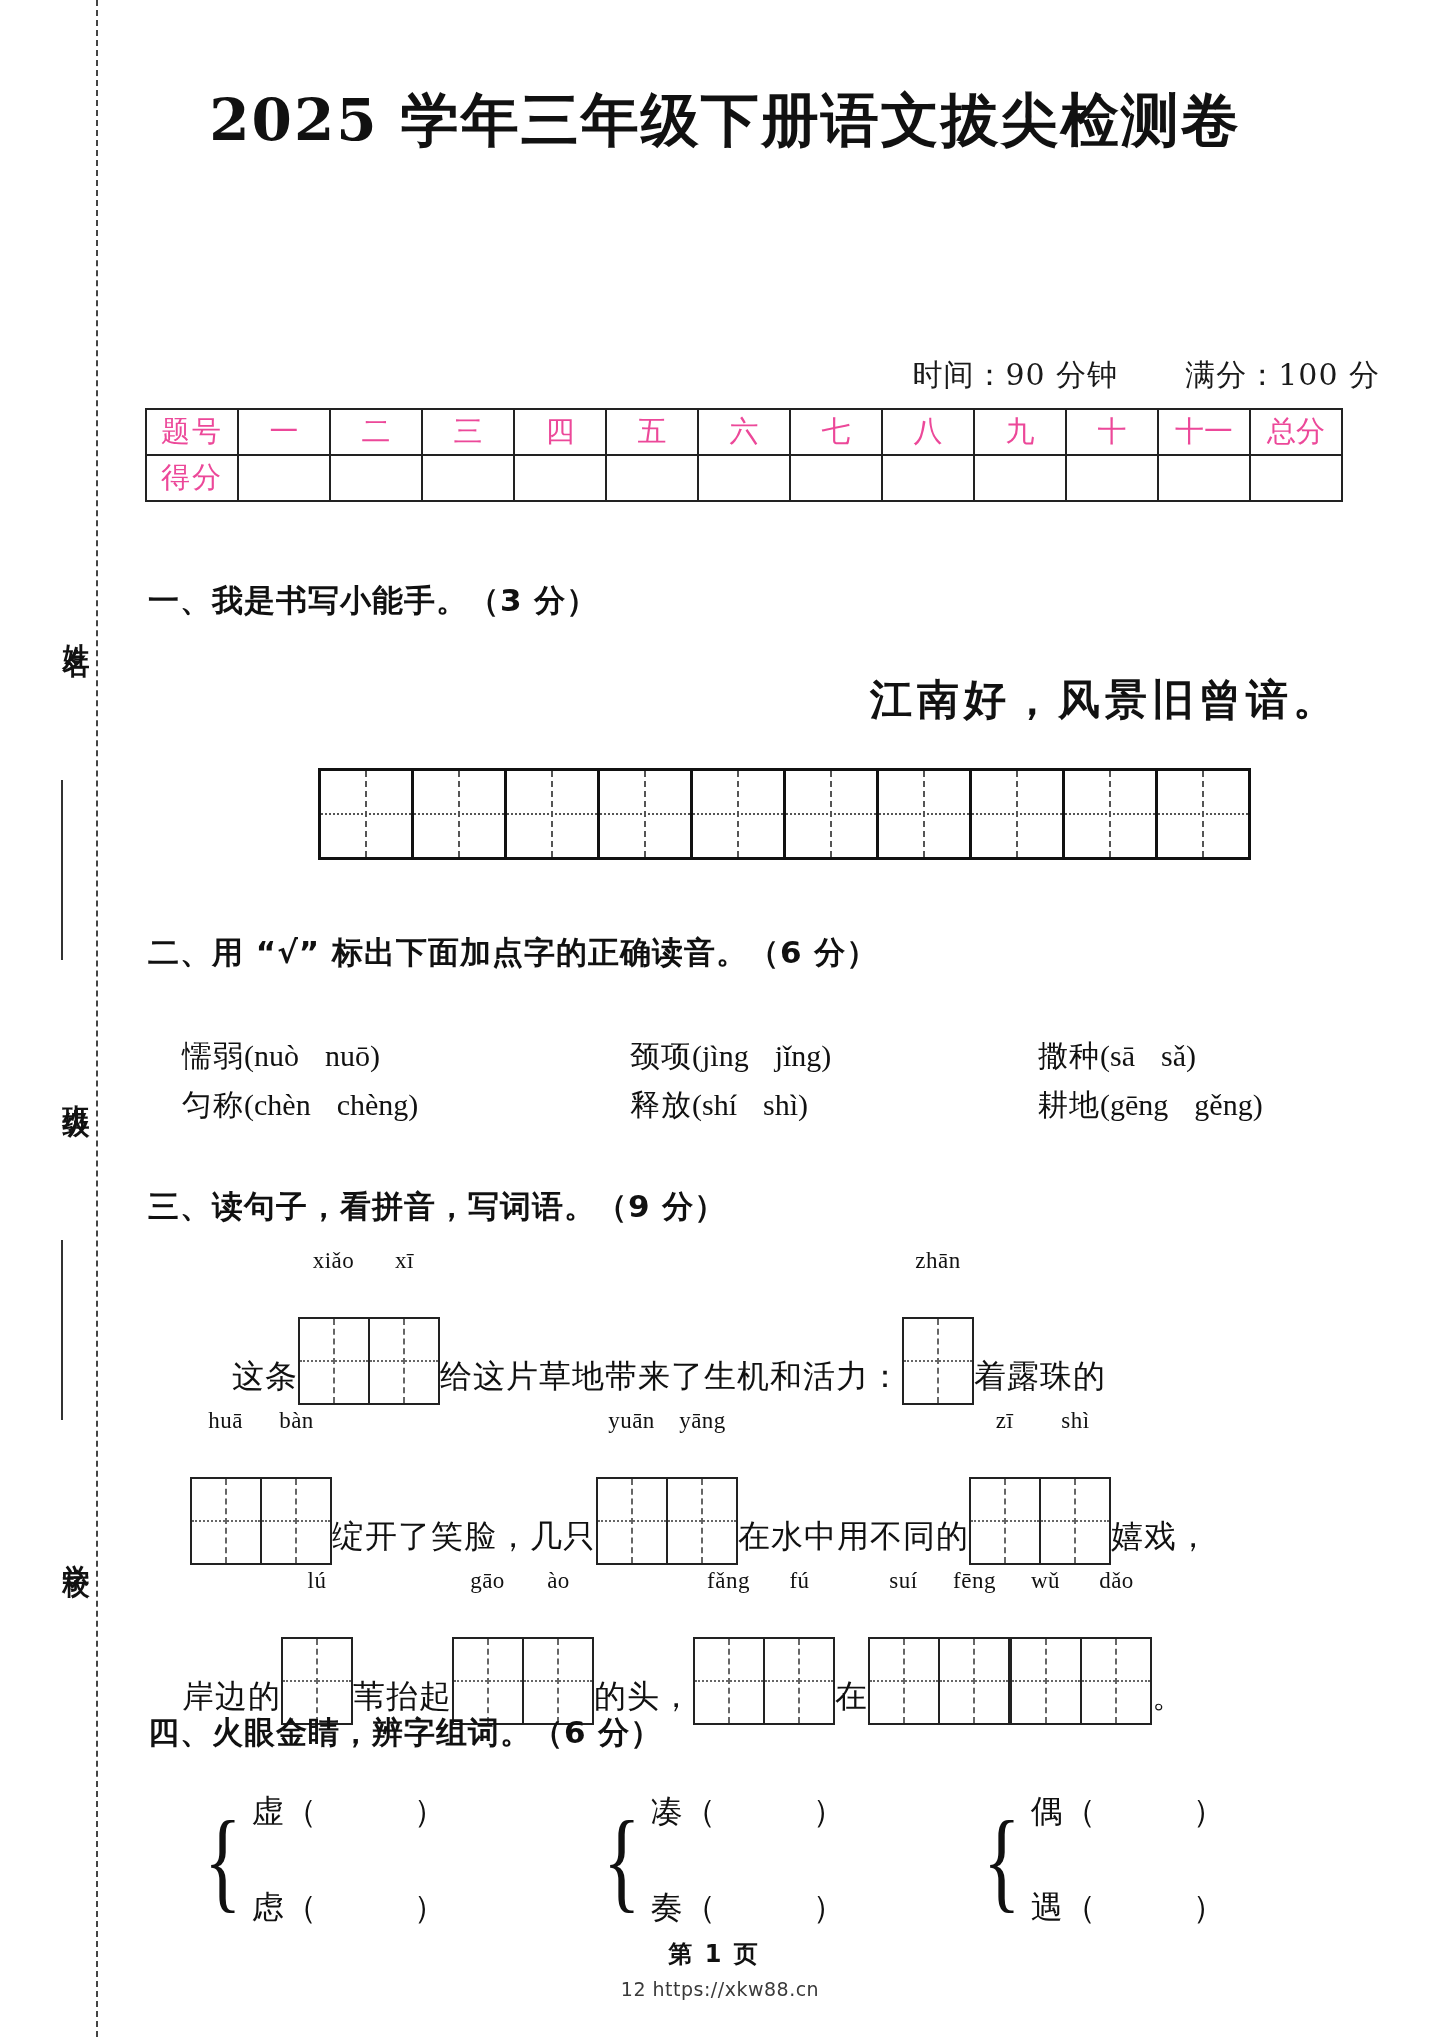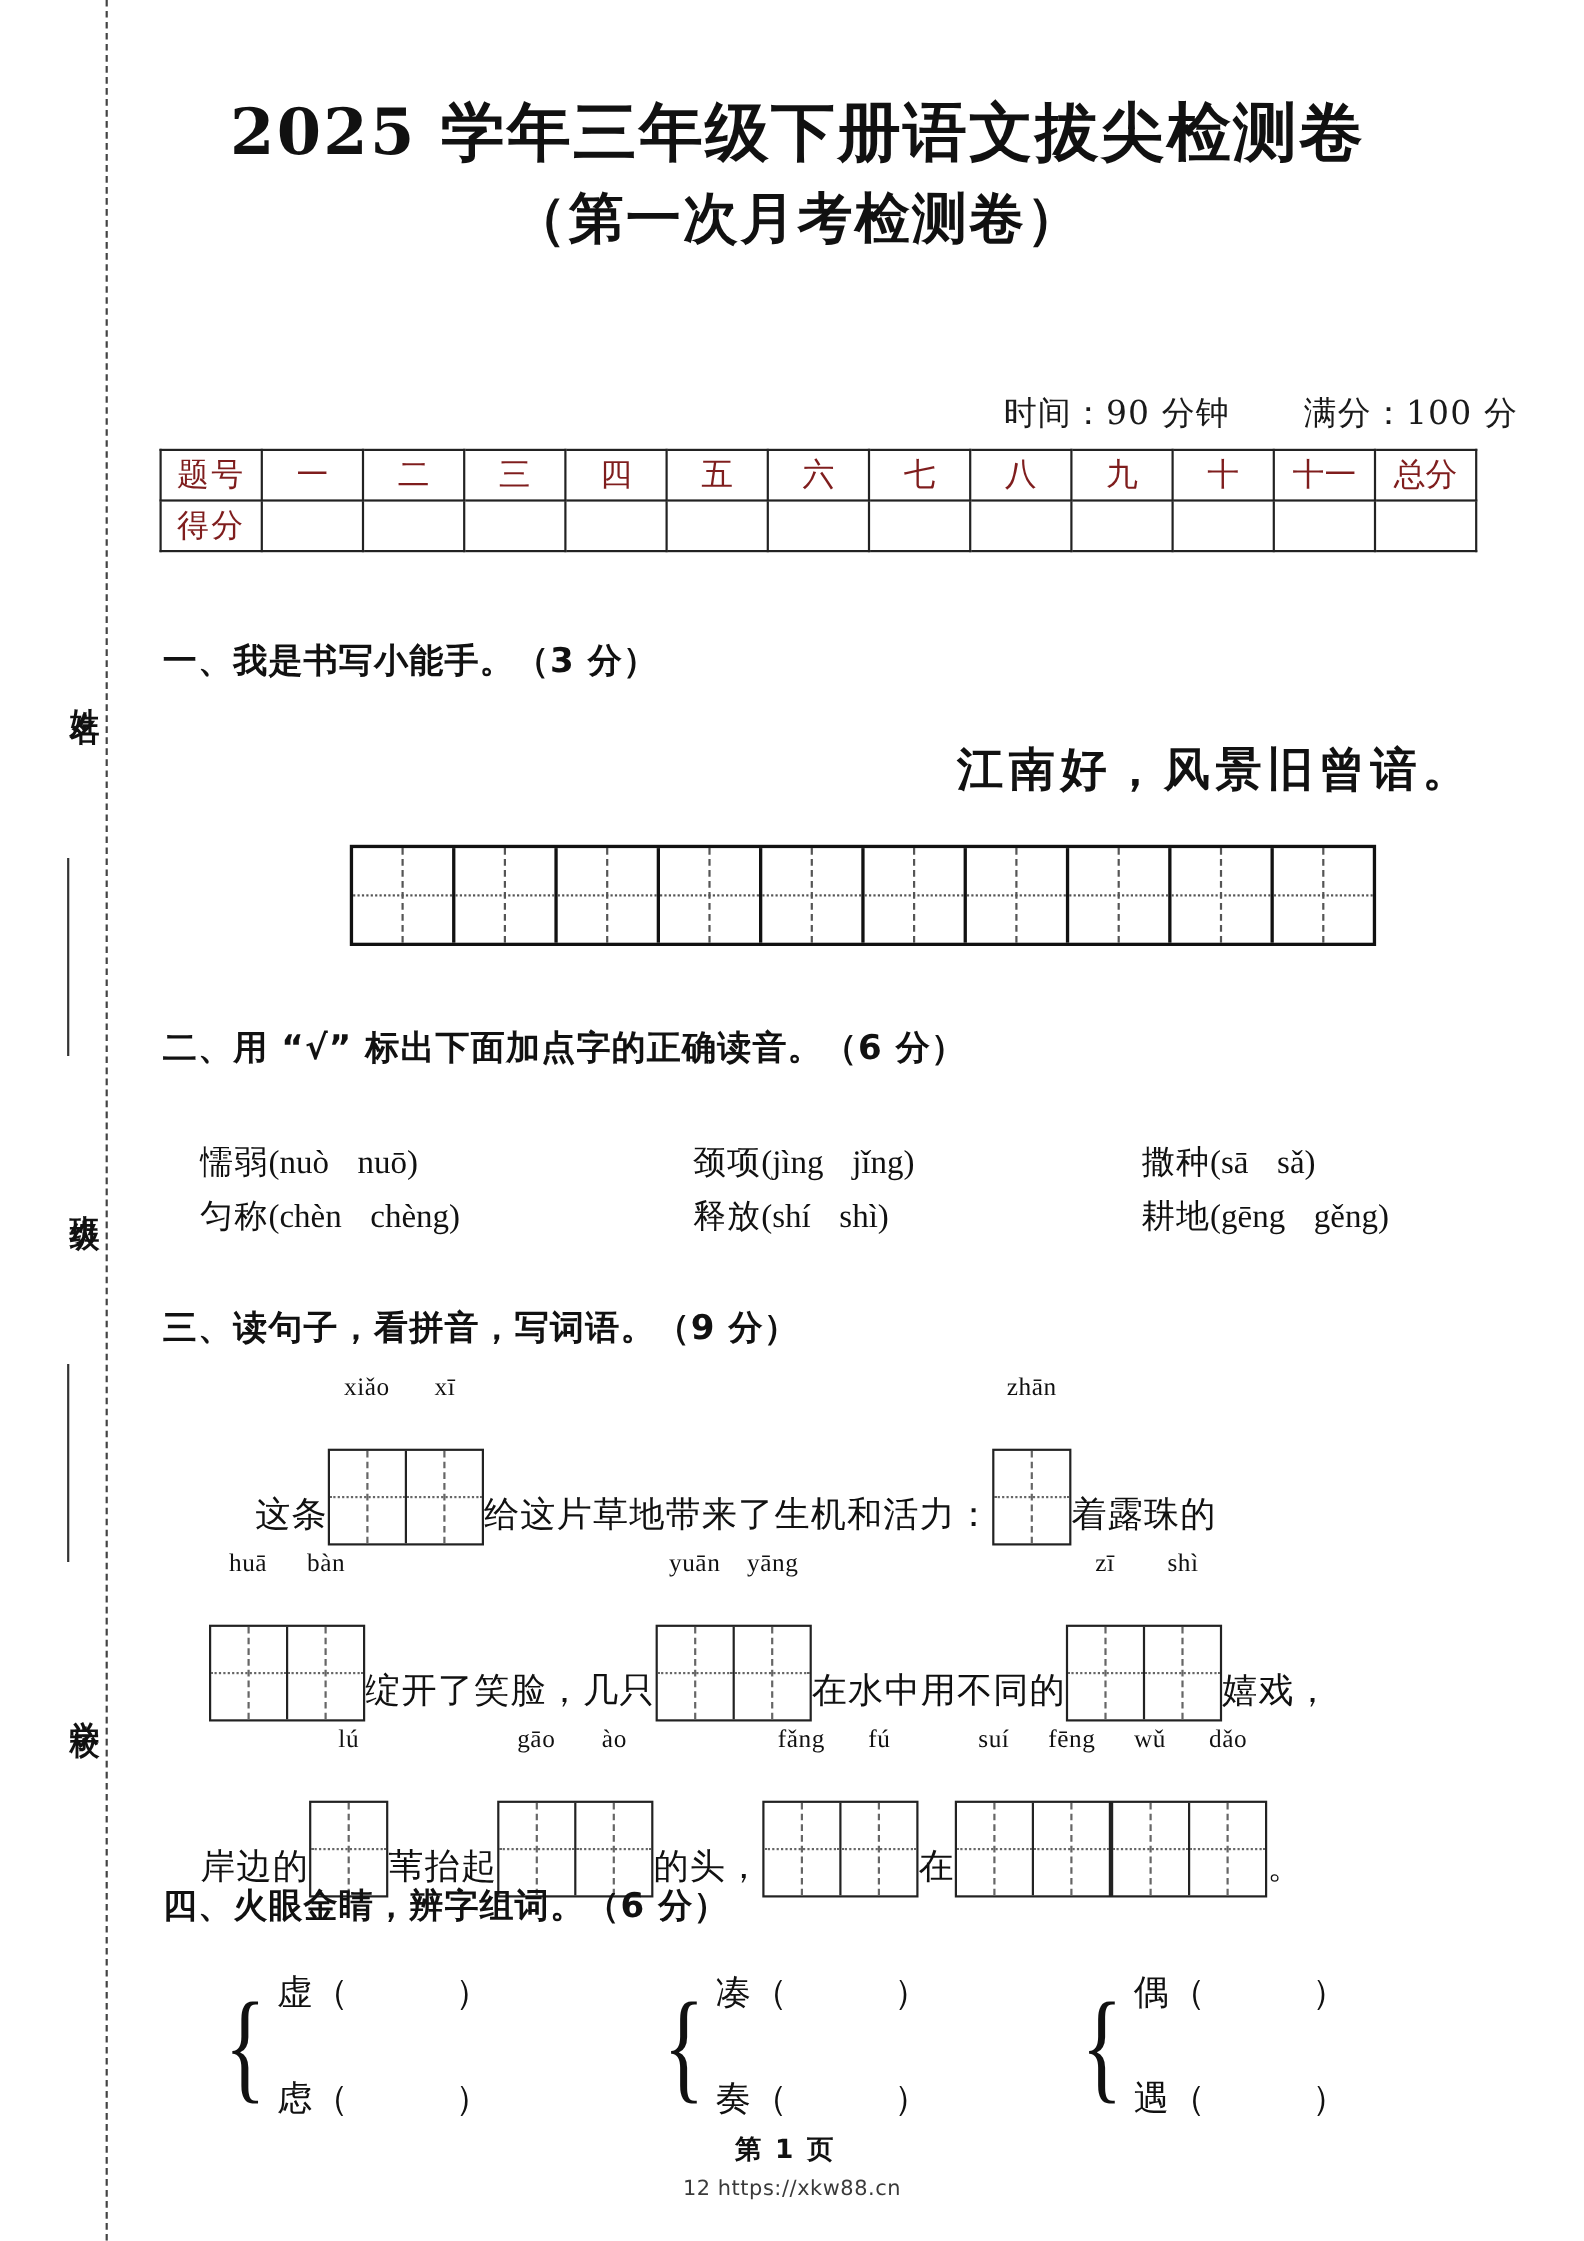--- a/index.html
+++ b/index.html
@@ -59,21 +59,21 @@
     border-collapse:collapse;
     table-layout:fixed;
   }
   #score-table td {
     border:2px solid #222;
     height:44px;
     text-align:center;
     vertical-align:middle;
     font-size:29px;
     font-family:"DejaVu Serif","Liberation Serif",serif;
-    color:#7f1d1d;
+    color:#ec4899;
     padding:0;
   }
   #score-table td.lead { width:90px; letter-spacing:2px; }
 
   
   .sec-title {
     position:absolute; left:148px;
     font-size:31px; font-weight:bold;
     font-family:"DejaVu Sans","Liberation Sans",sans-serif;
     letter-spacing:1px; color:#111;
@@ -200,21 +200,20 @@
 
   <div id="side-strip">
     <div class="side-block" style="top:0px;height:230px;">姓名：</div>
     <div class="side-rule" style="top:250px;height:180px;"></div>
     <div class="side-block" style="top:460px;height:230px;">班级：</div>
     <div class="side-rule" style="top:710px;height:180px;"></div>
     <div class="side-block" style="top:920px;height:230px;">学校：</div>
   </div>
 
   <div class="title1">2025 学年三年级下册语文拔尖检测卷</div>
-  <div class="title2">（第一次月考检测卷）</div>
 
   <div id="exam-meta">
     <span>时间：90 分钟</span>
     <span class="gap"></span>
     <span>满分：100 分</span>
   </div>
 
   <table id="score-table">
     <tbody>
       <tr>

